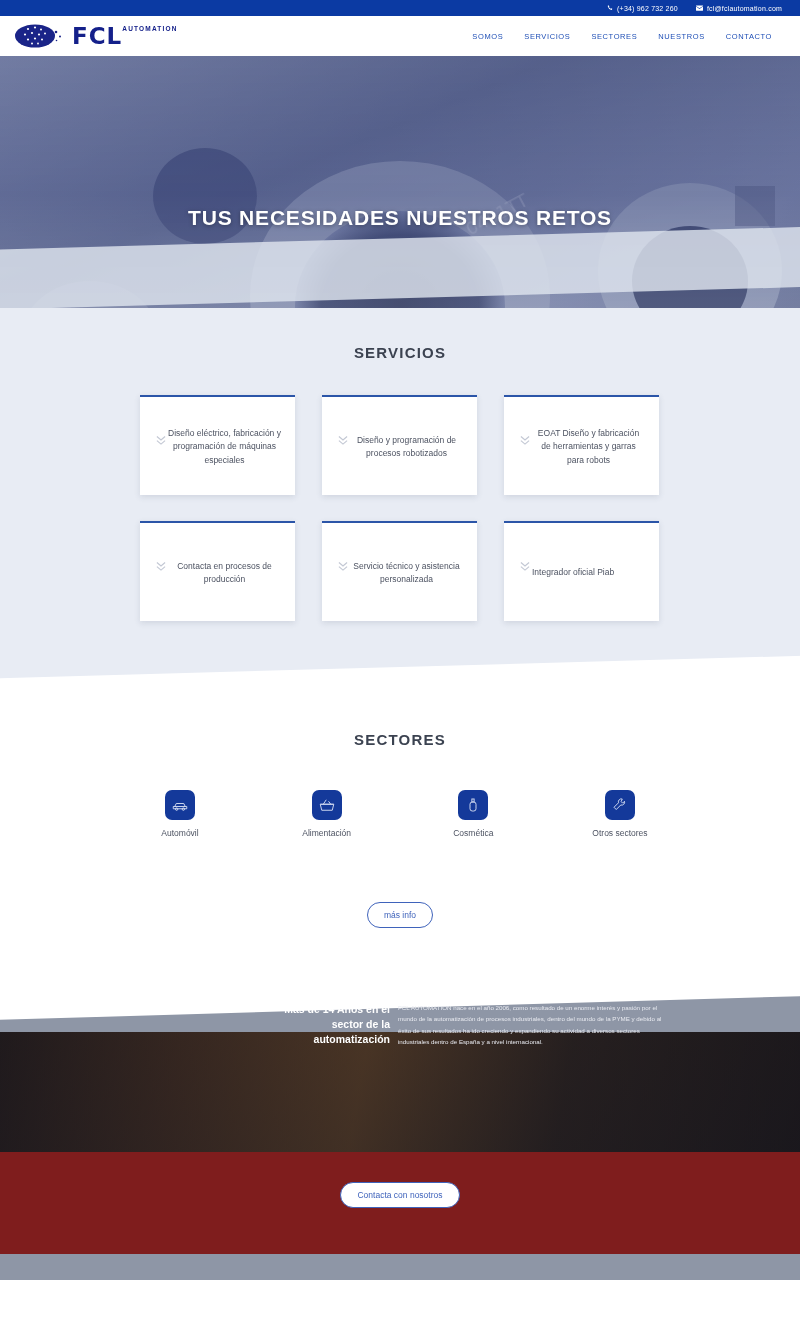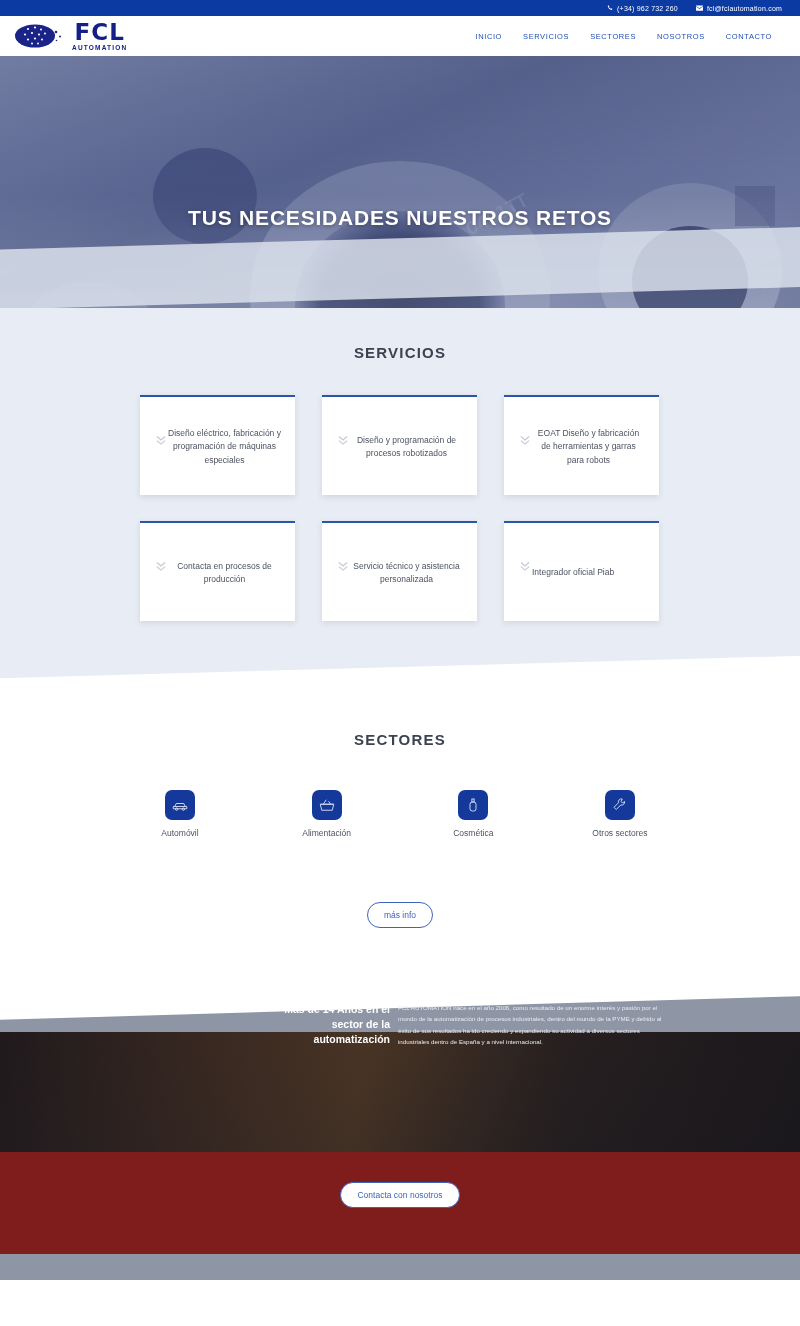--- a/index.html
+++ b/index.html
@@ -29,21 +29,21 @@
 
   
   .header {
     height: 40px; background: #fff;
     display: flex; align-items: center; justify-content: space-between;
     padding: 0 28px 0 10px;
     position: relative; z-index: 5;
   }
   .logo { display: flex; align-items: center; gap: 6px; }
   .logo-mark { width: 56px; height: 30px; }
-  .logo-text { display: flex; flex-direction: column; align-items: center; line-height: 1; }
+  .logo-text { display: flex; flex-direction: row; line-height: 1; }
   .logo-word { font-size: 23px; font-weight: bold; color: #14208a; letter-spacing: 1px; font-family: "DejaVu Sans", sans-serif; }
   .logo-sub { font-size: 6.5px; font-weight: bold; color: #14208a; letter-spacing: 1.2px; margin-top: 1px; }
   .nav { display: flex; gap: 21px; }
   .nav a {
     font-size: 7.5px; color: #1f4fb6; text-decoration: none;
     letter-spacing: .6px; font-weight: 500;
   }
 
   
   .hero {
@@ -213,24 +213,24 @@
             <circle cx="93" cy="39" r="1.6"></circle>
           </g>
         </svg>
       </span>
       <span class="logo-text">
         <span class="logo-word">FCL</span>
         <span class="logo-sub">AUTOMATION</span>
       </span>
     </div>
     <nav class="nav">
-      <a href="#">INICIO</a>
+      <a href="#">SOMOS</a>
       <a href="#">SERVICIOS</a>
       <a href="#">SECTORES</a>
-      <a href="#">NOSOTROS</a>
+      <a href="#">NUESTROS</a>
       <a href="#">CONTACTO</a>
     </nav>
   </div>
 
   <div class="hero">
     <svg class="hero-photo" viewBox="0 0 800 340" preserveAspectRatio="none">
       <defs>
         <linearGradient id="hg" x1="0" y1="0" x2="1" y2="1">
           <stop offset="0" stop-color="#9aa3bd"></stop>
             <stop offset=".35" stop-color="#6b7596"></stop>

